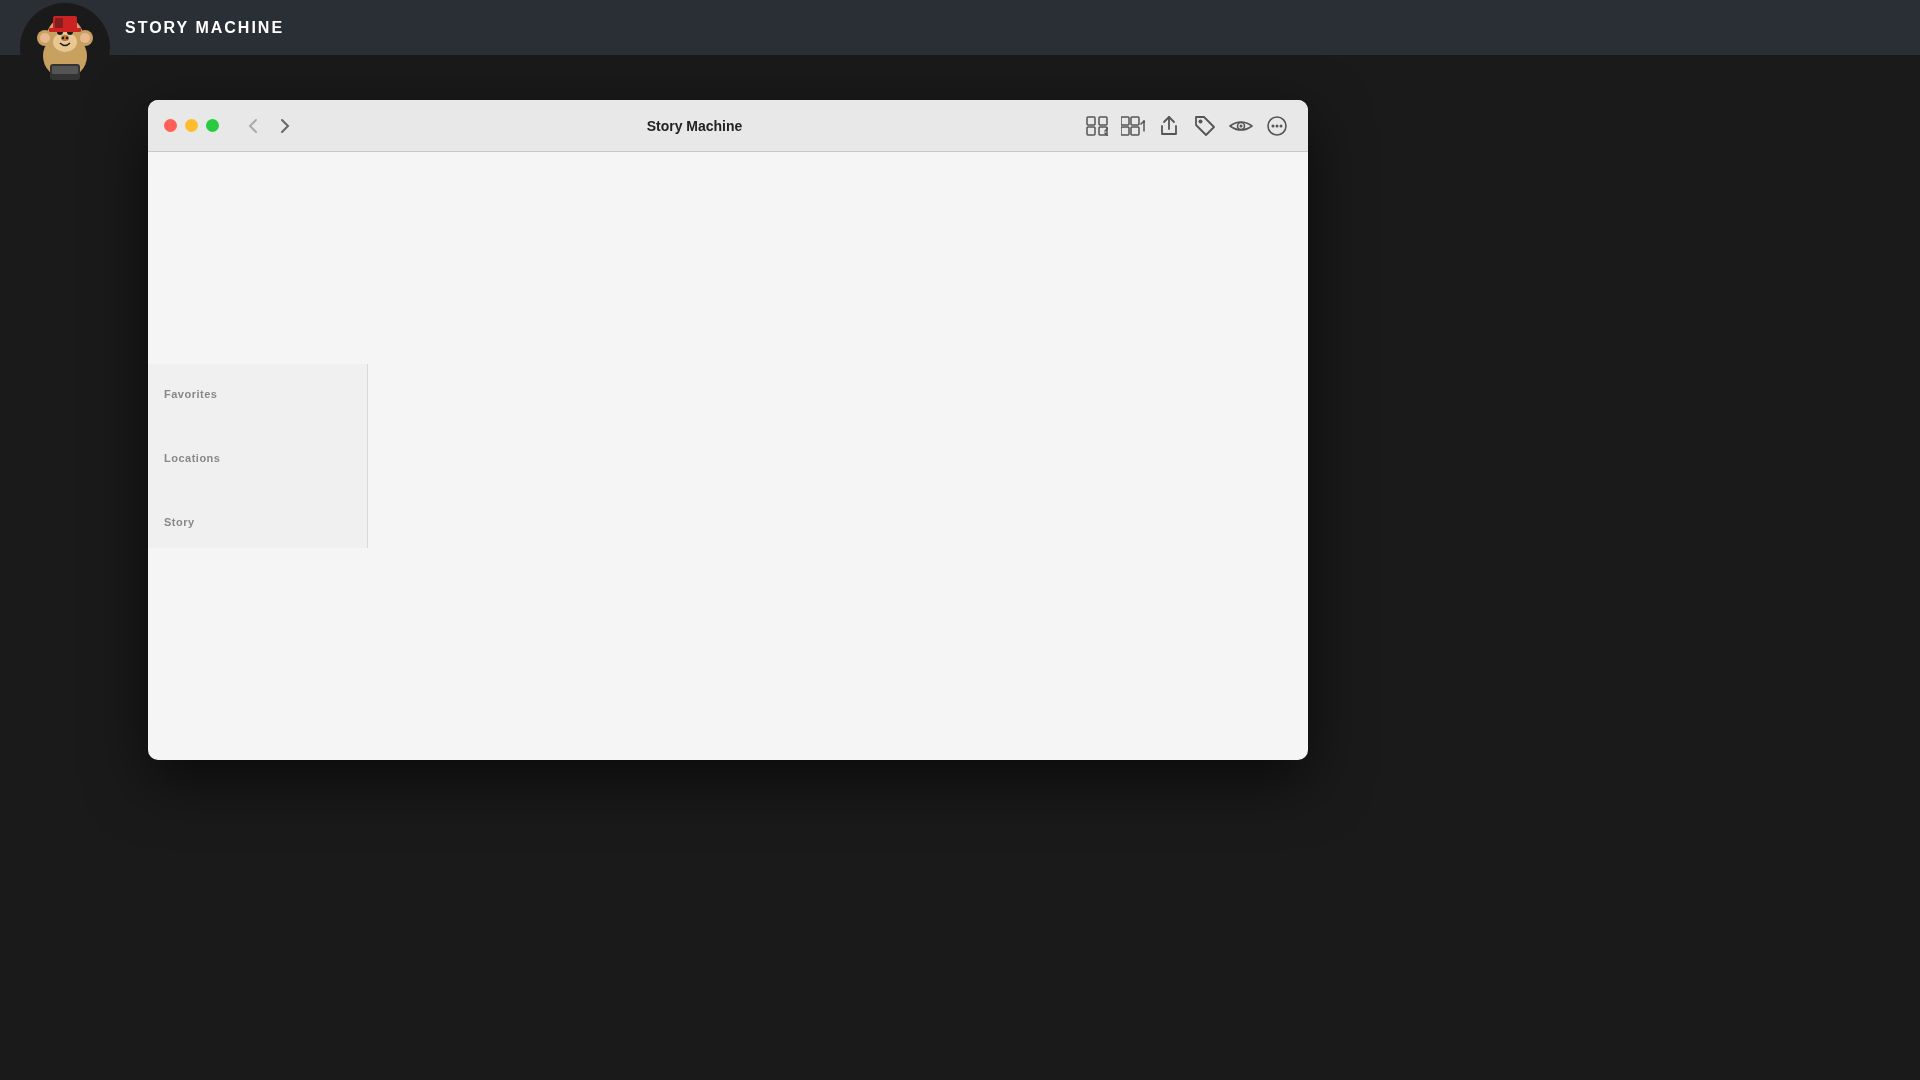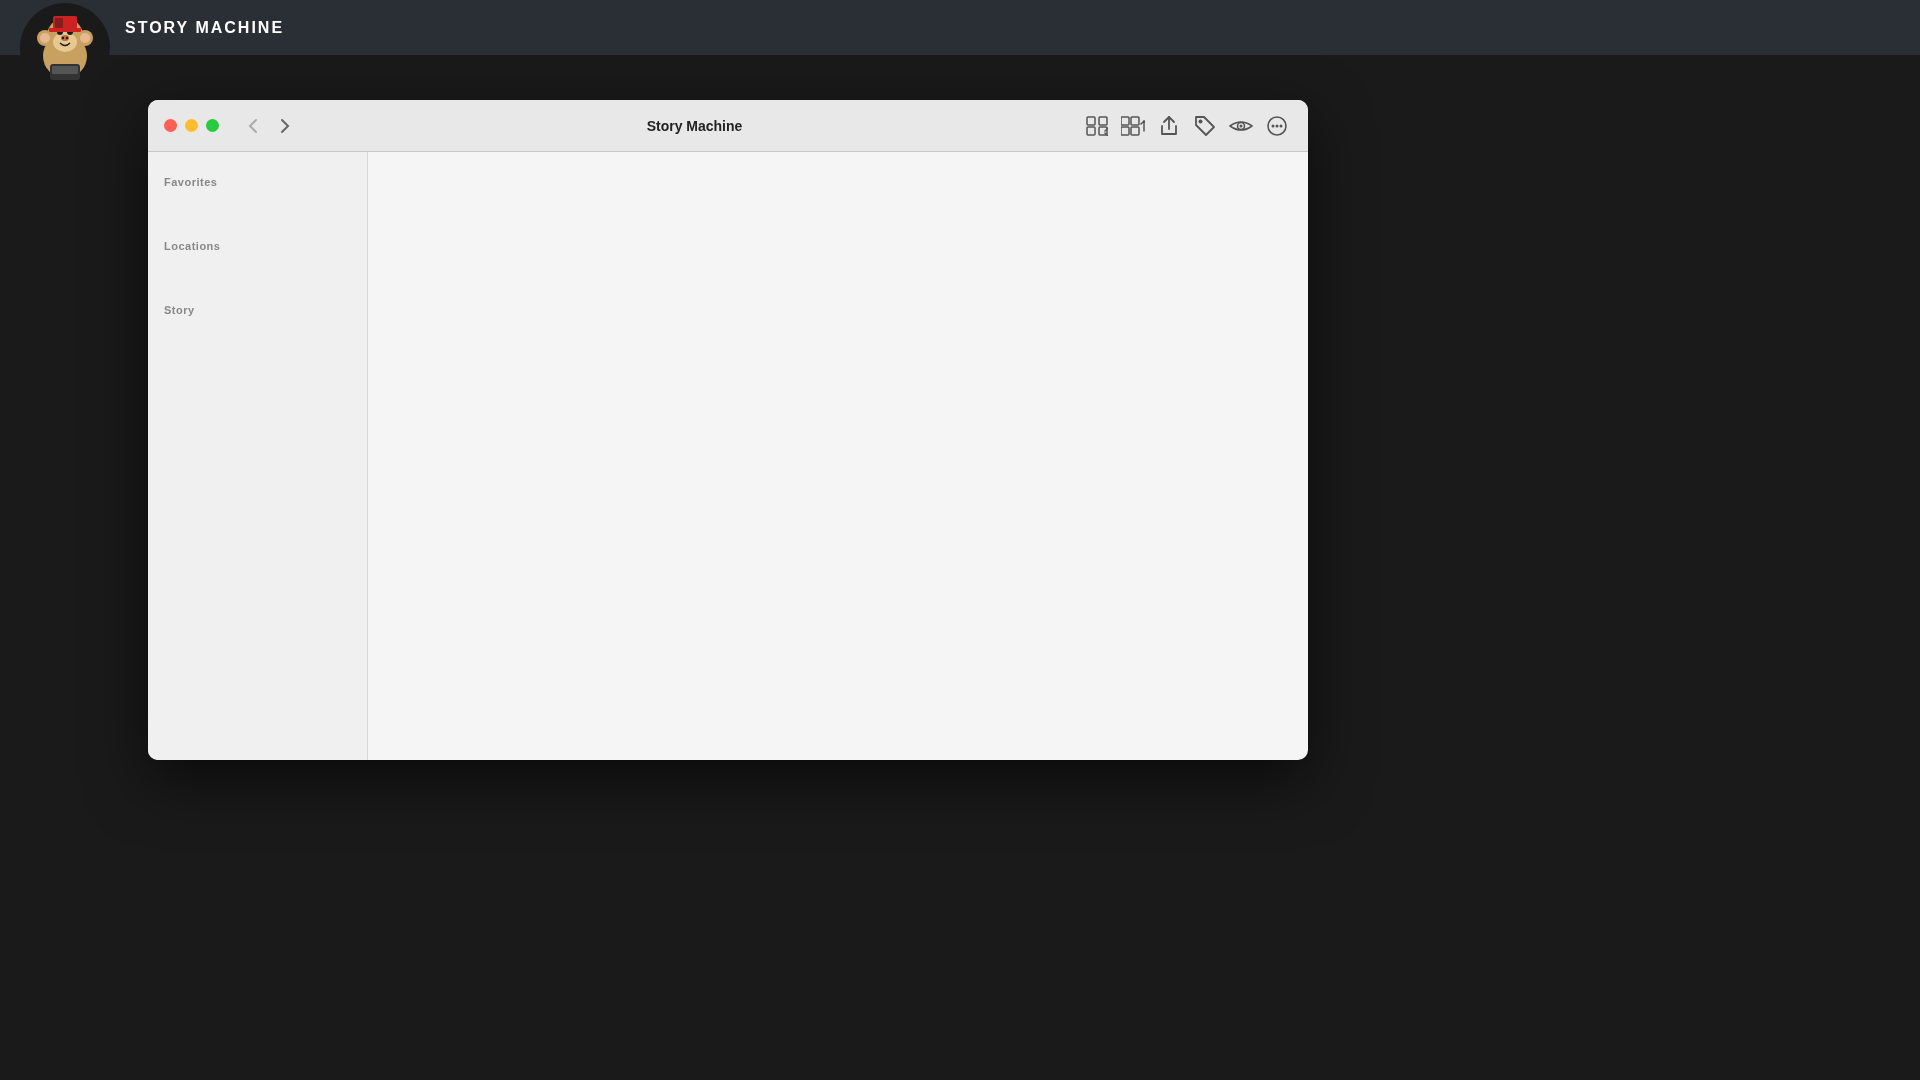--- a/index.html
+++ b/index.html
@@ -164,20 +164,21 @@
       justify-content: center;
       color: #444;
       font-size: 16px;
     }
 
     
     .finder-body {
       display: flex;
       flex: 1;
       overflow: hidden;
+      align-items: center;
     }
 
     
     .finder-sidebar {
       width: 220px;
       background: #f0f0f0;
       border-right: 1px solid #d8d8d8;
       padding: 16px 0;
       flex-shrink: 0;
     }

